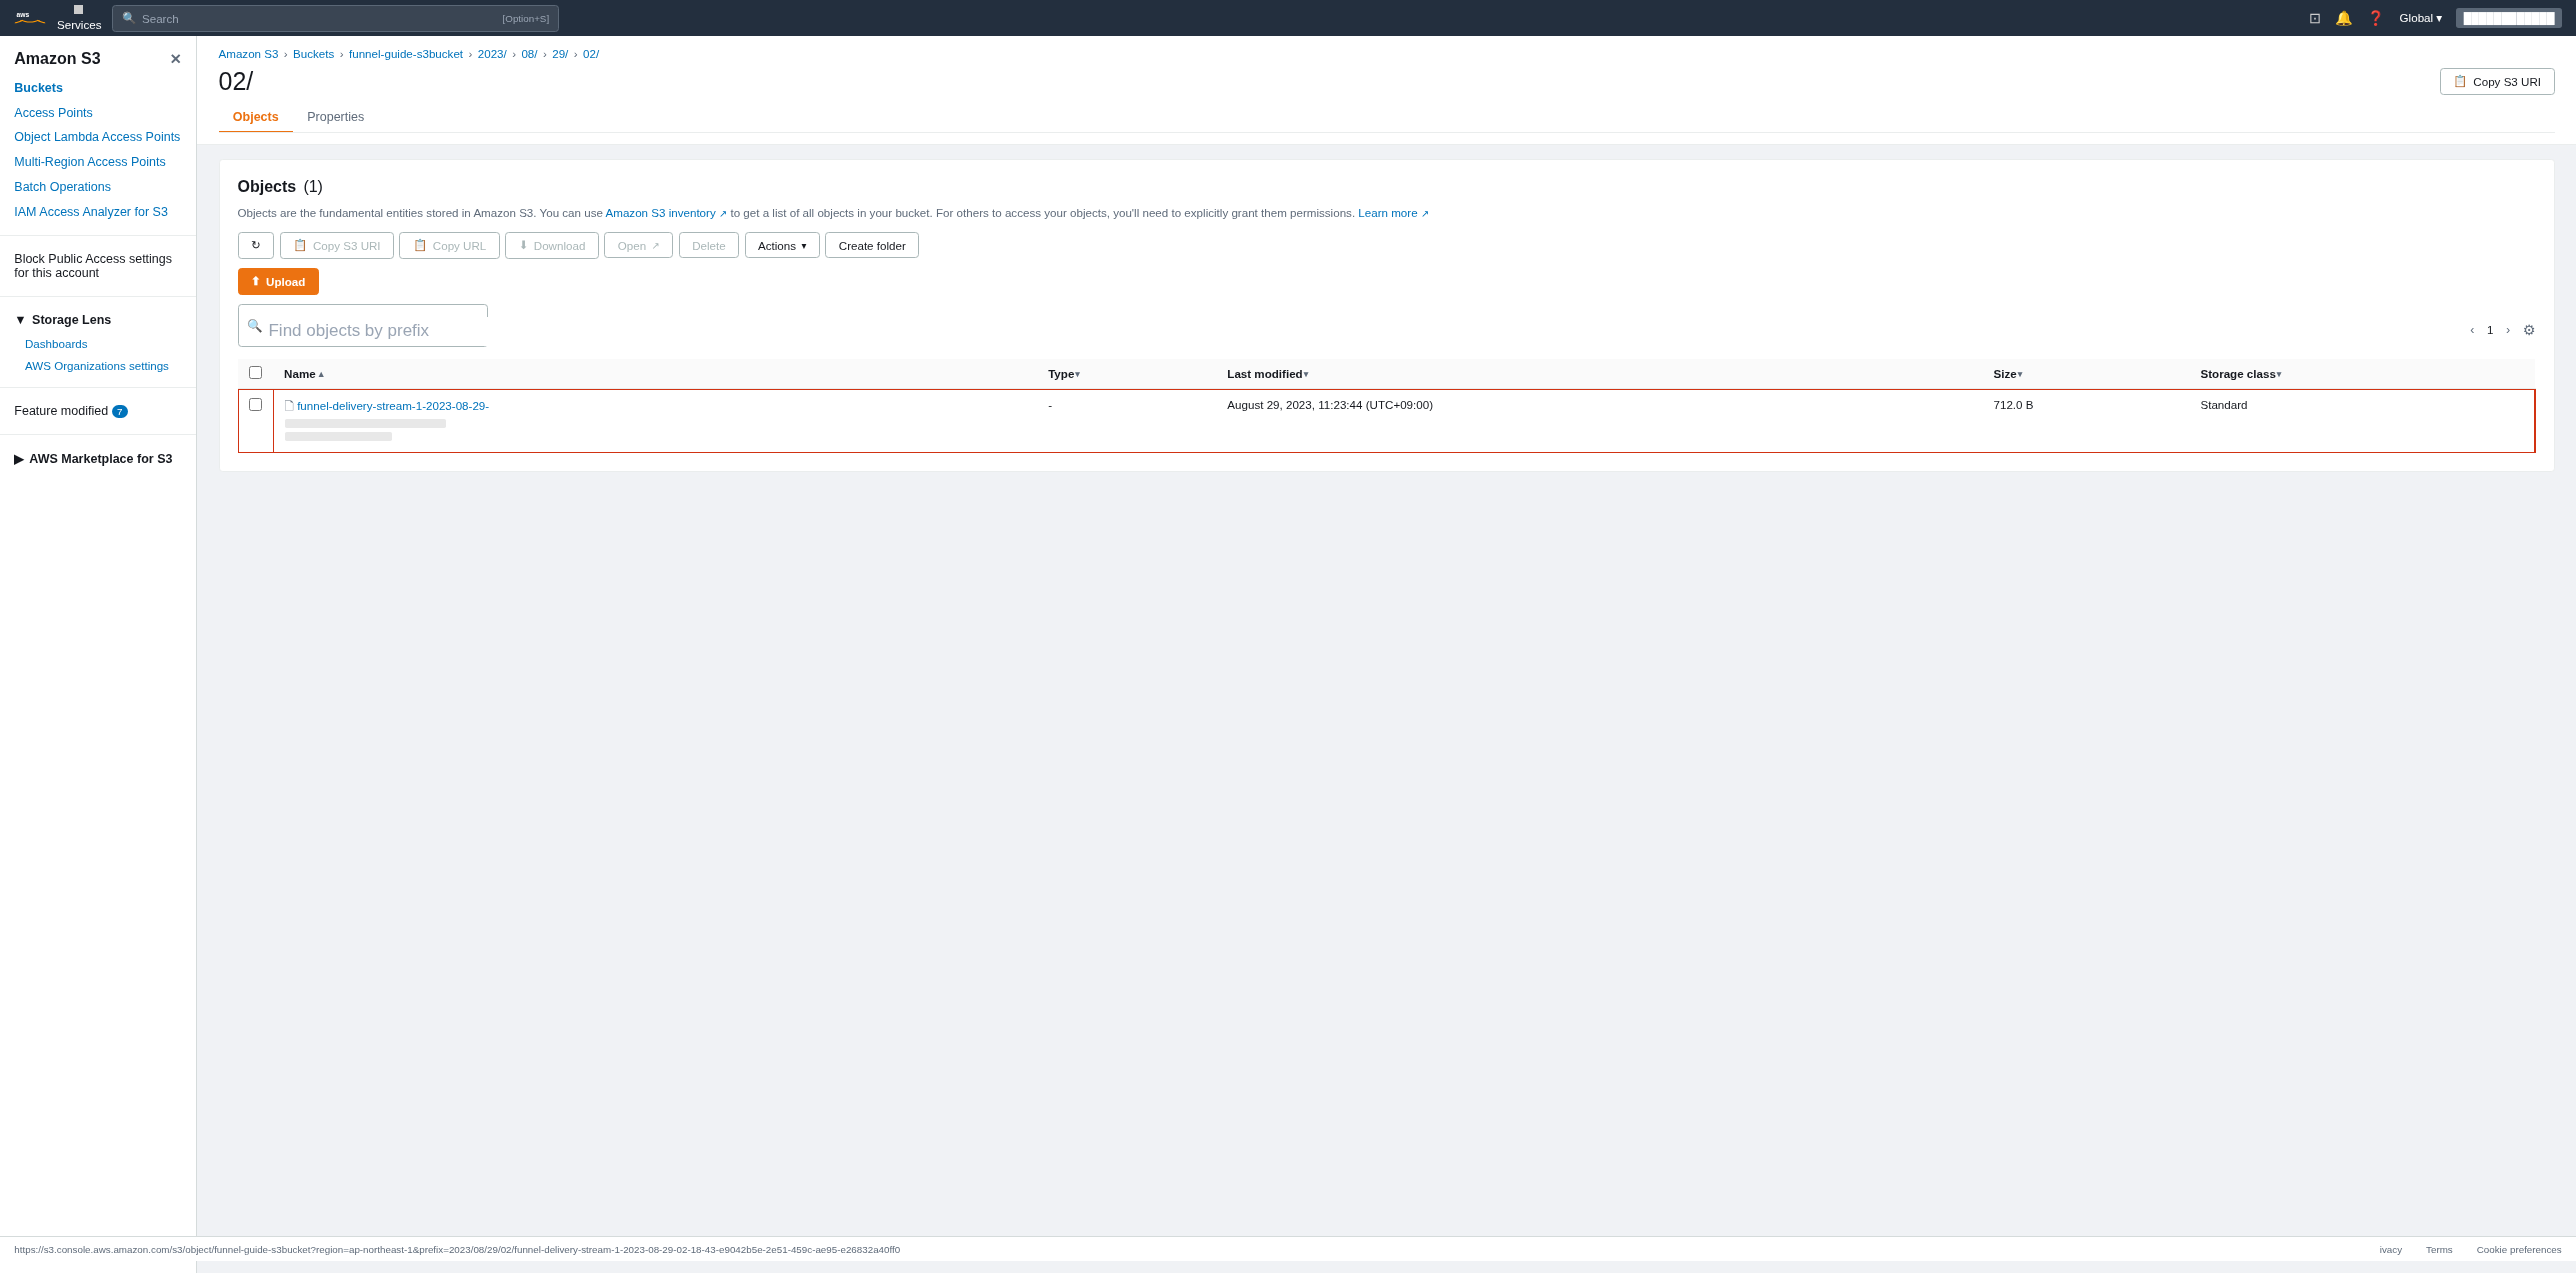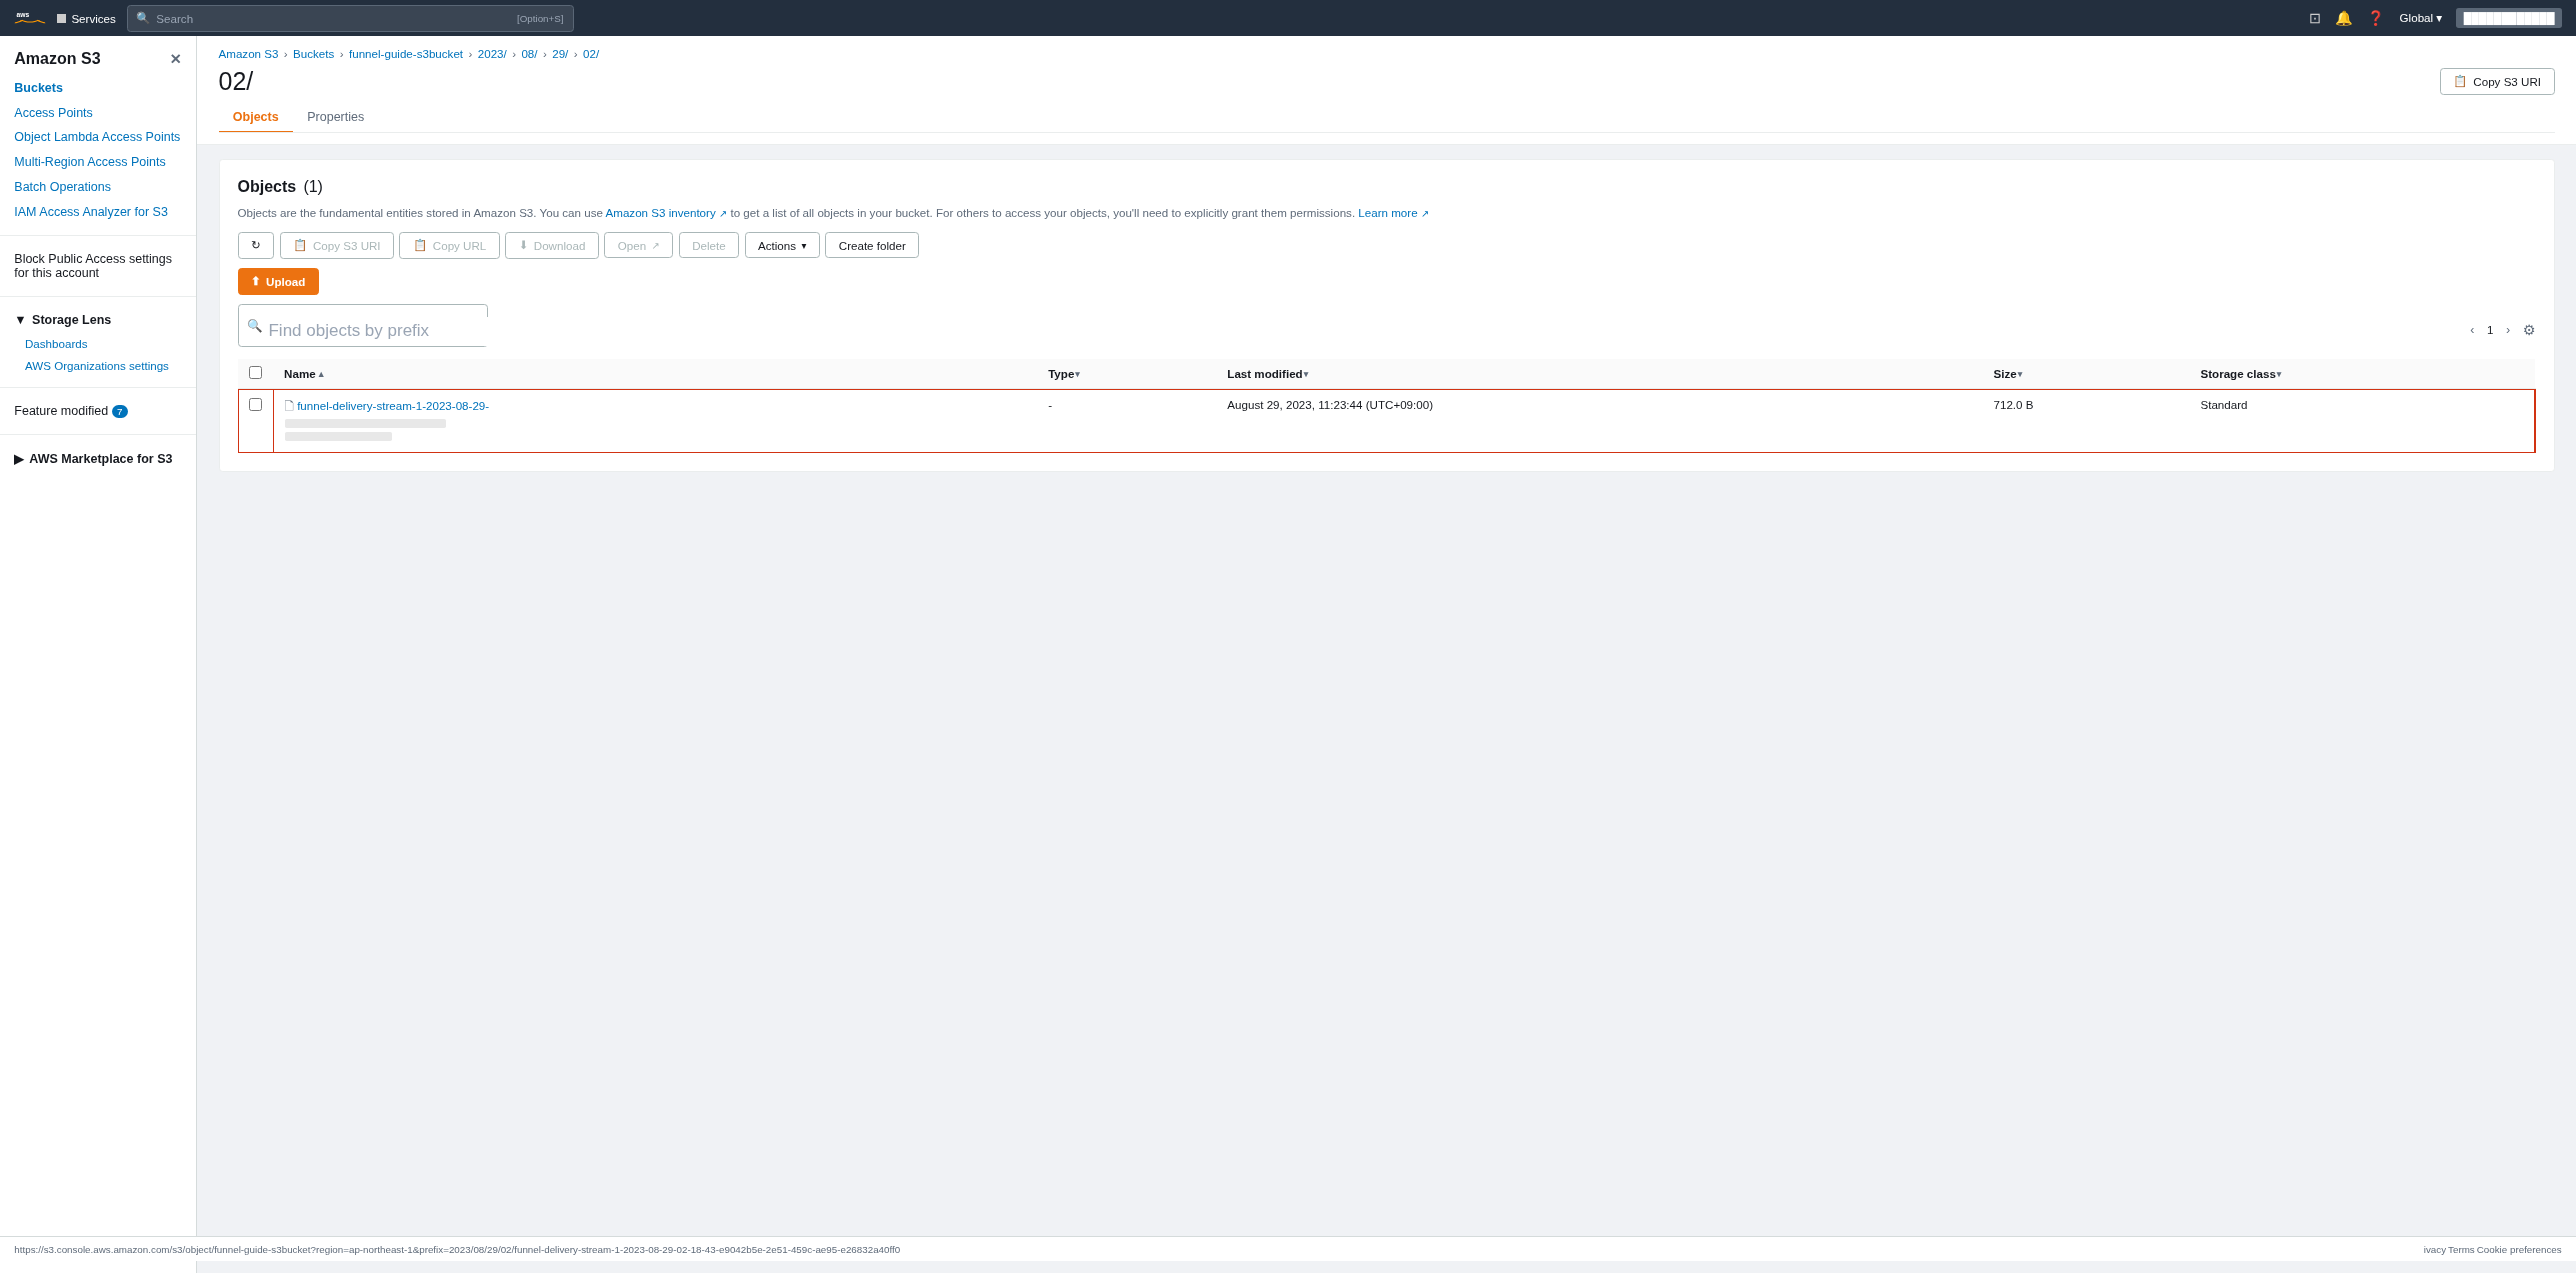--- a/index.html
+++ b/index.html
@@ -23,20 +23,21 @@
       justify-content: center;
     }
     .aws-logo svg { width: 32px; height: 19.7px; }
     .nav-services {
       color: #fff;
       font-size: 11.6px;
       display: flex;
       align-items: center;
       gap: 3.6px;
       cursor: pointer;
+      flex-direction: column;
     }
     .nav-search {
       flex: 1;
       max-width: 447px;
       background: #3a4553;
       border: 0.9px solid #5a6776;
       border-radius: 3.6px;
       display: flex;
       align-items: center;
       padding: 0 9px;
@@ -348,21 +349,21 @@
       color: #5f6b7a;
       display: flex;
       align-items: center;
       justify-content: space-between;
       position: fixed;
       bottom: 12px;
       left: 0;
       right: 0;
       height: 25px;
     }
-    .status-bar-links { display: flex; gap: 2px; }
+    .status-bar-links { display: flex; gap: 24px; }
     .status-bar-links a { color: #5f6b7a; text-decoration: none; }
 
     .content-area {
       padding-bottom: 36px;
     }
 
     .search-pagination-row {
       display: flex;
       align-items: center;
       justify-content: space-between;

